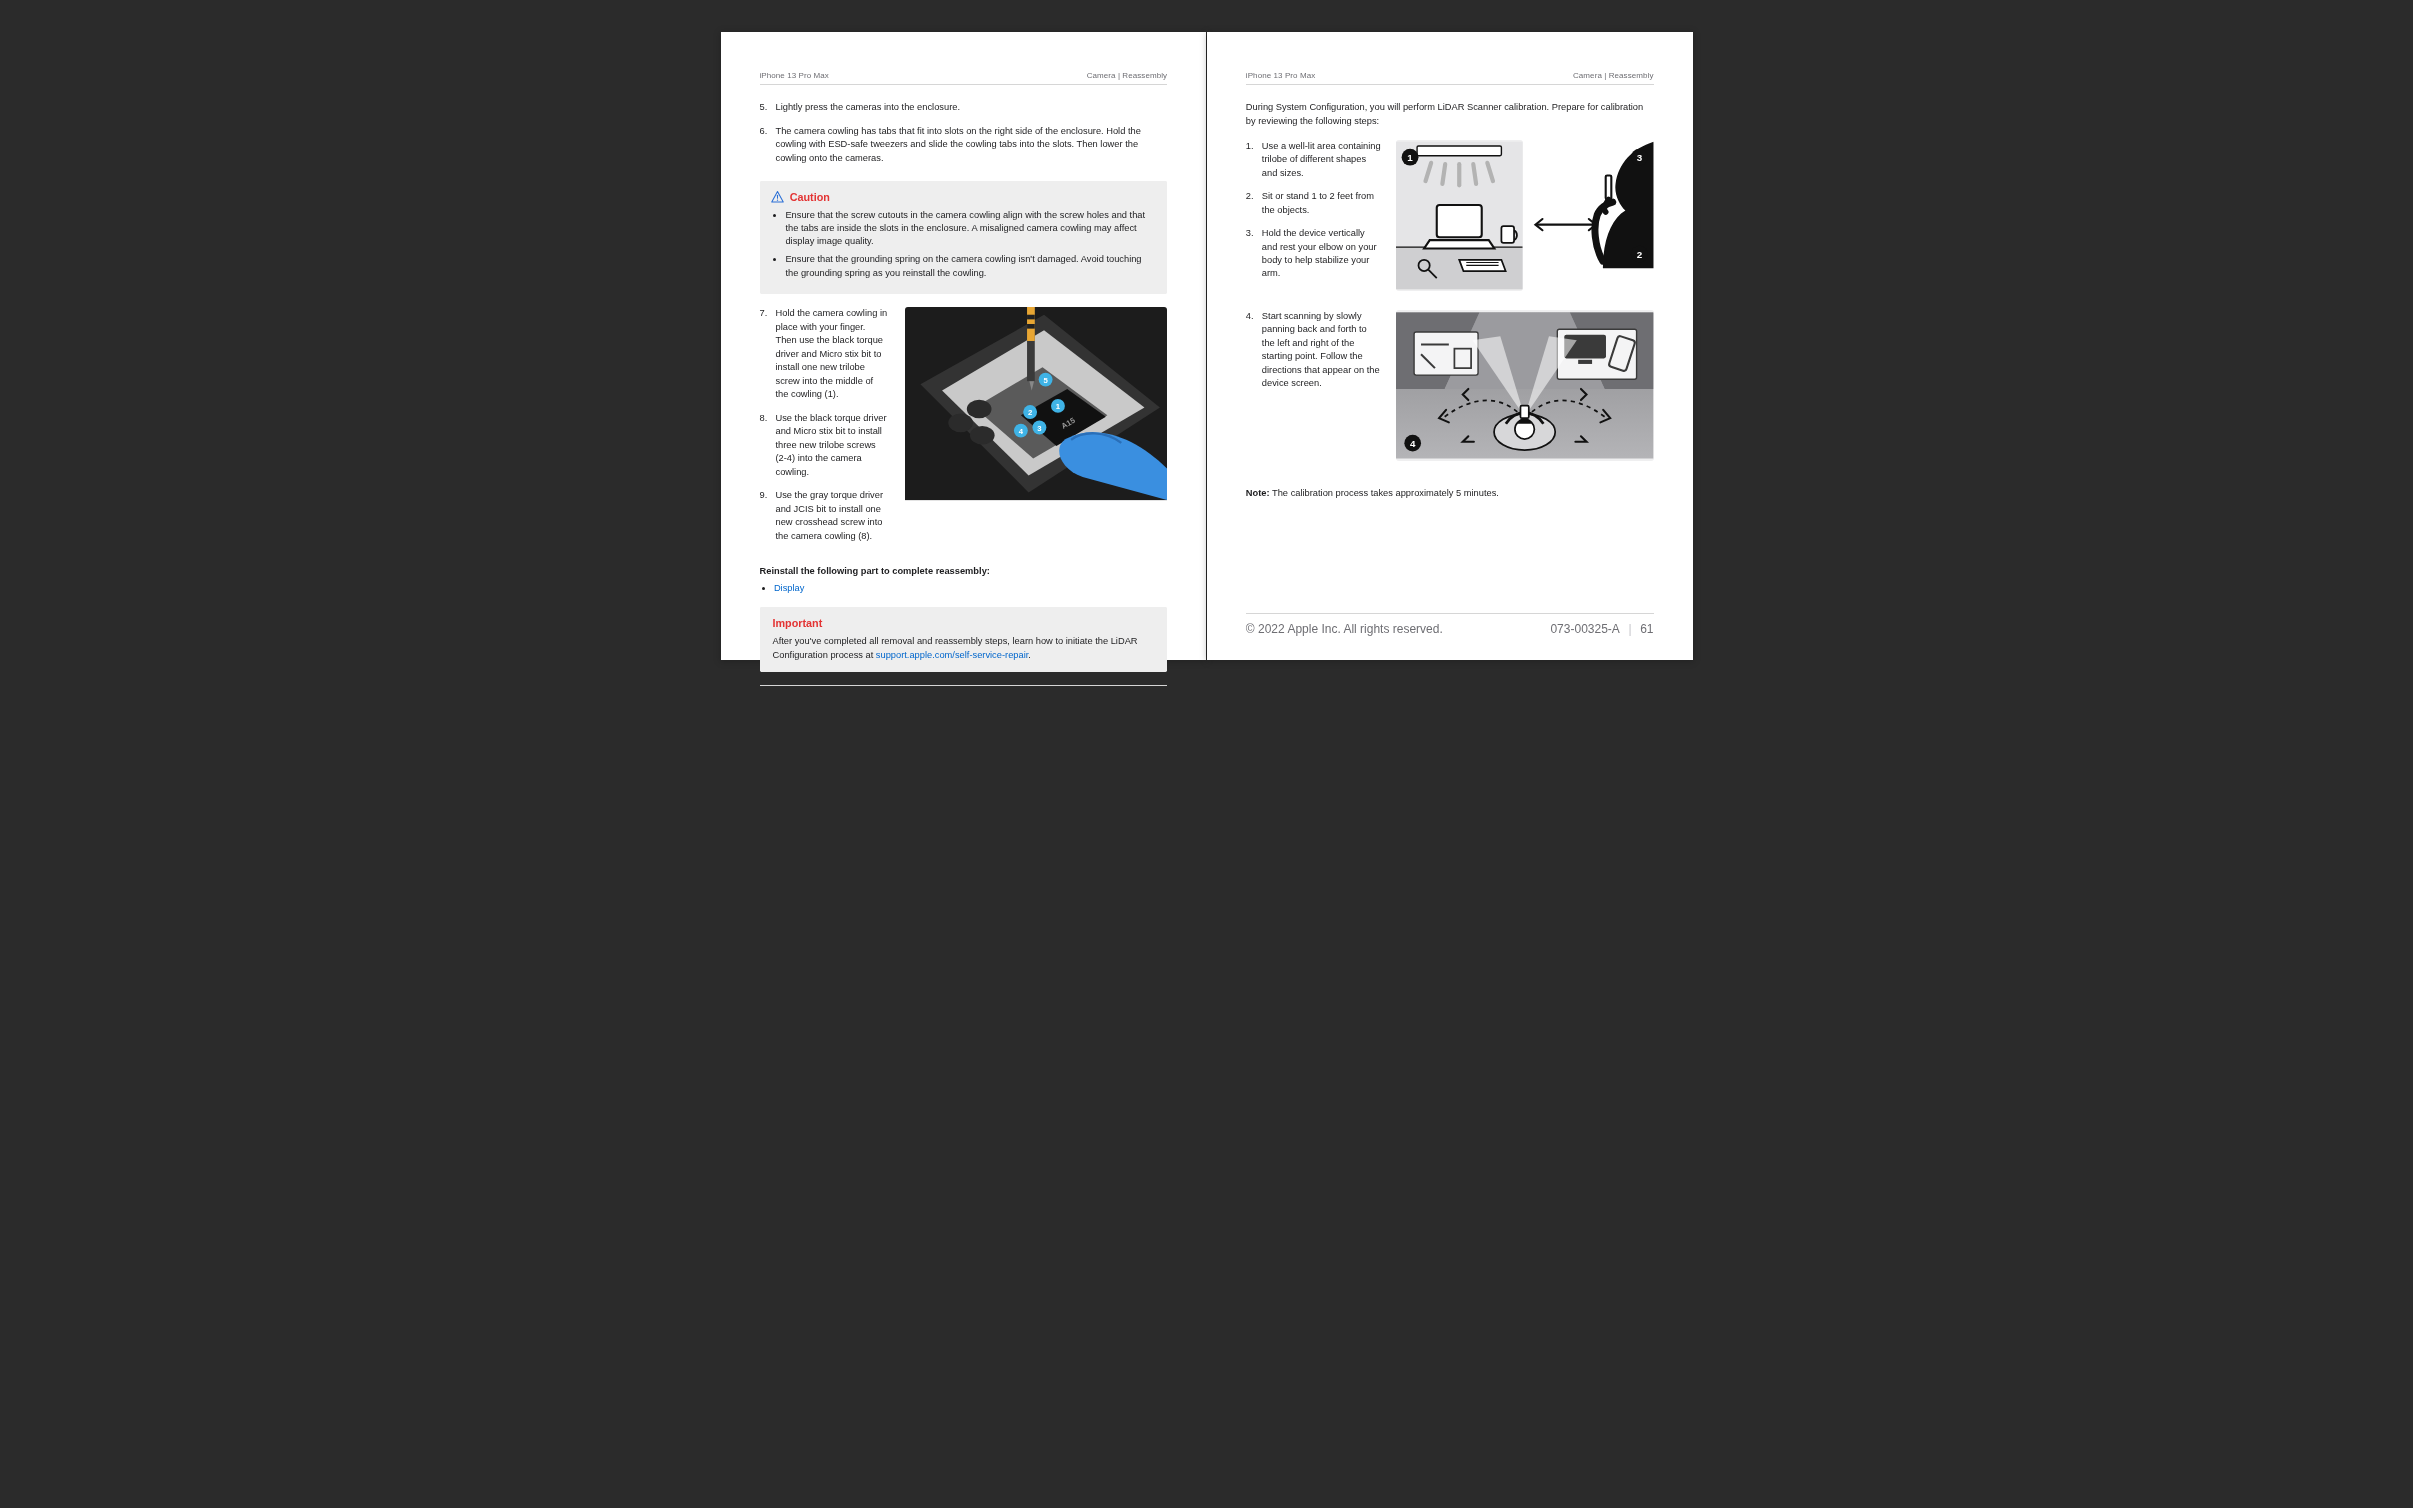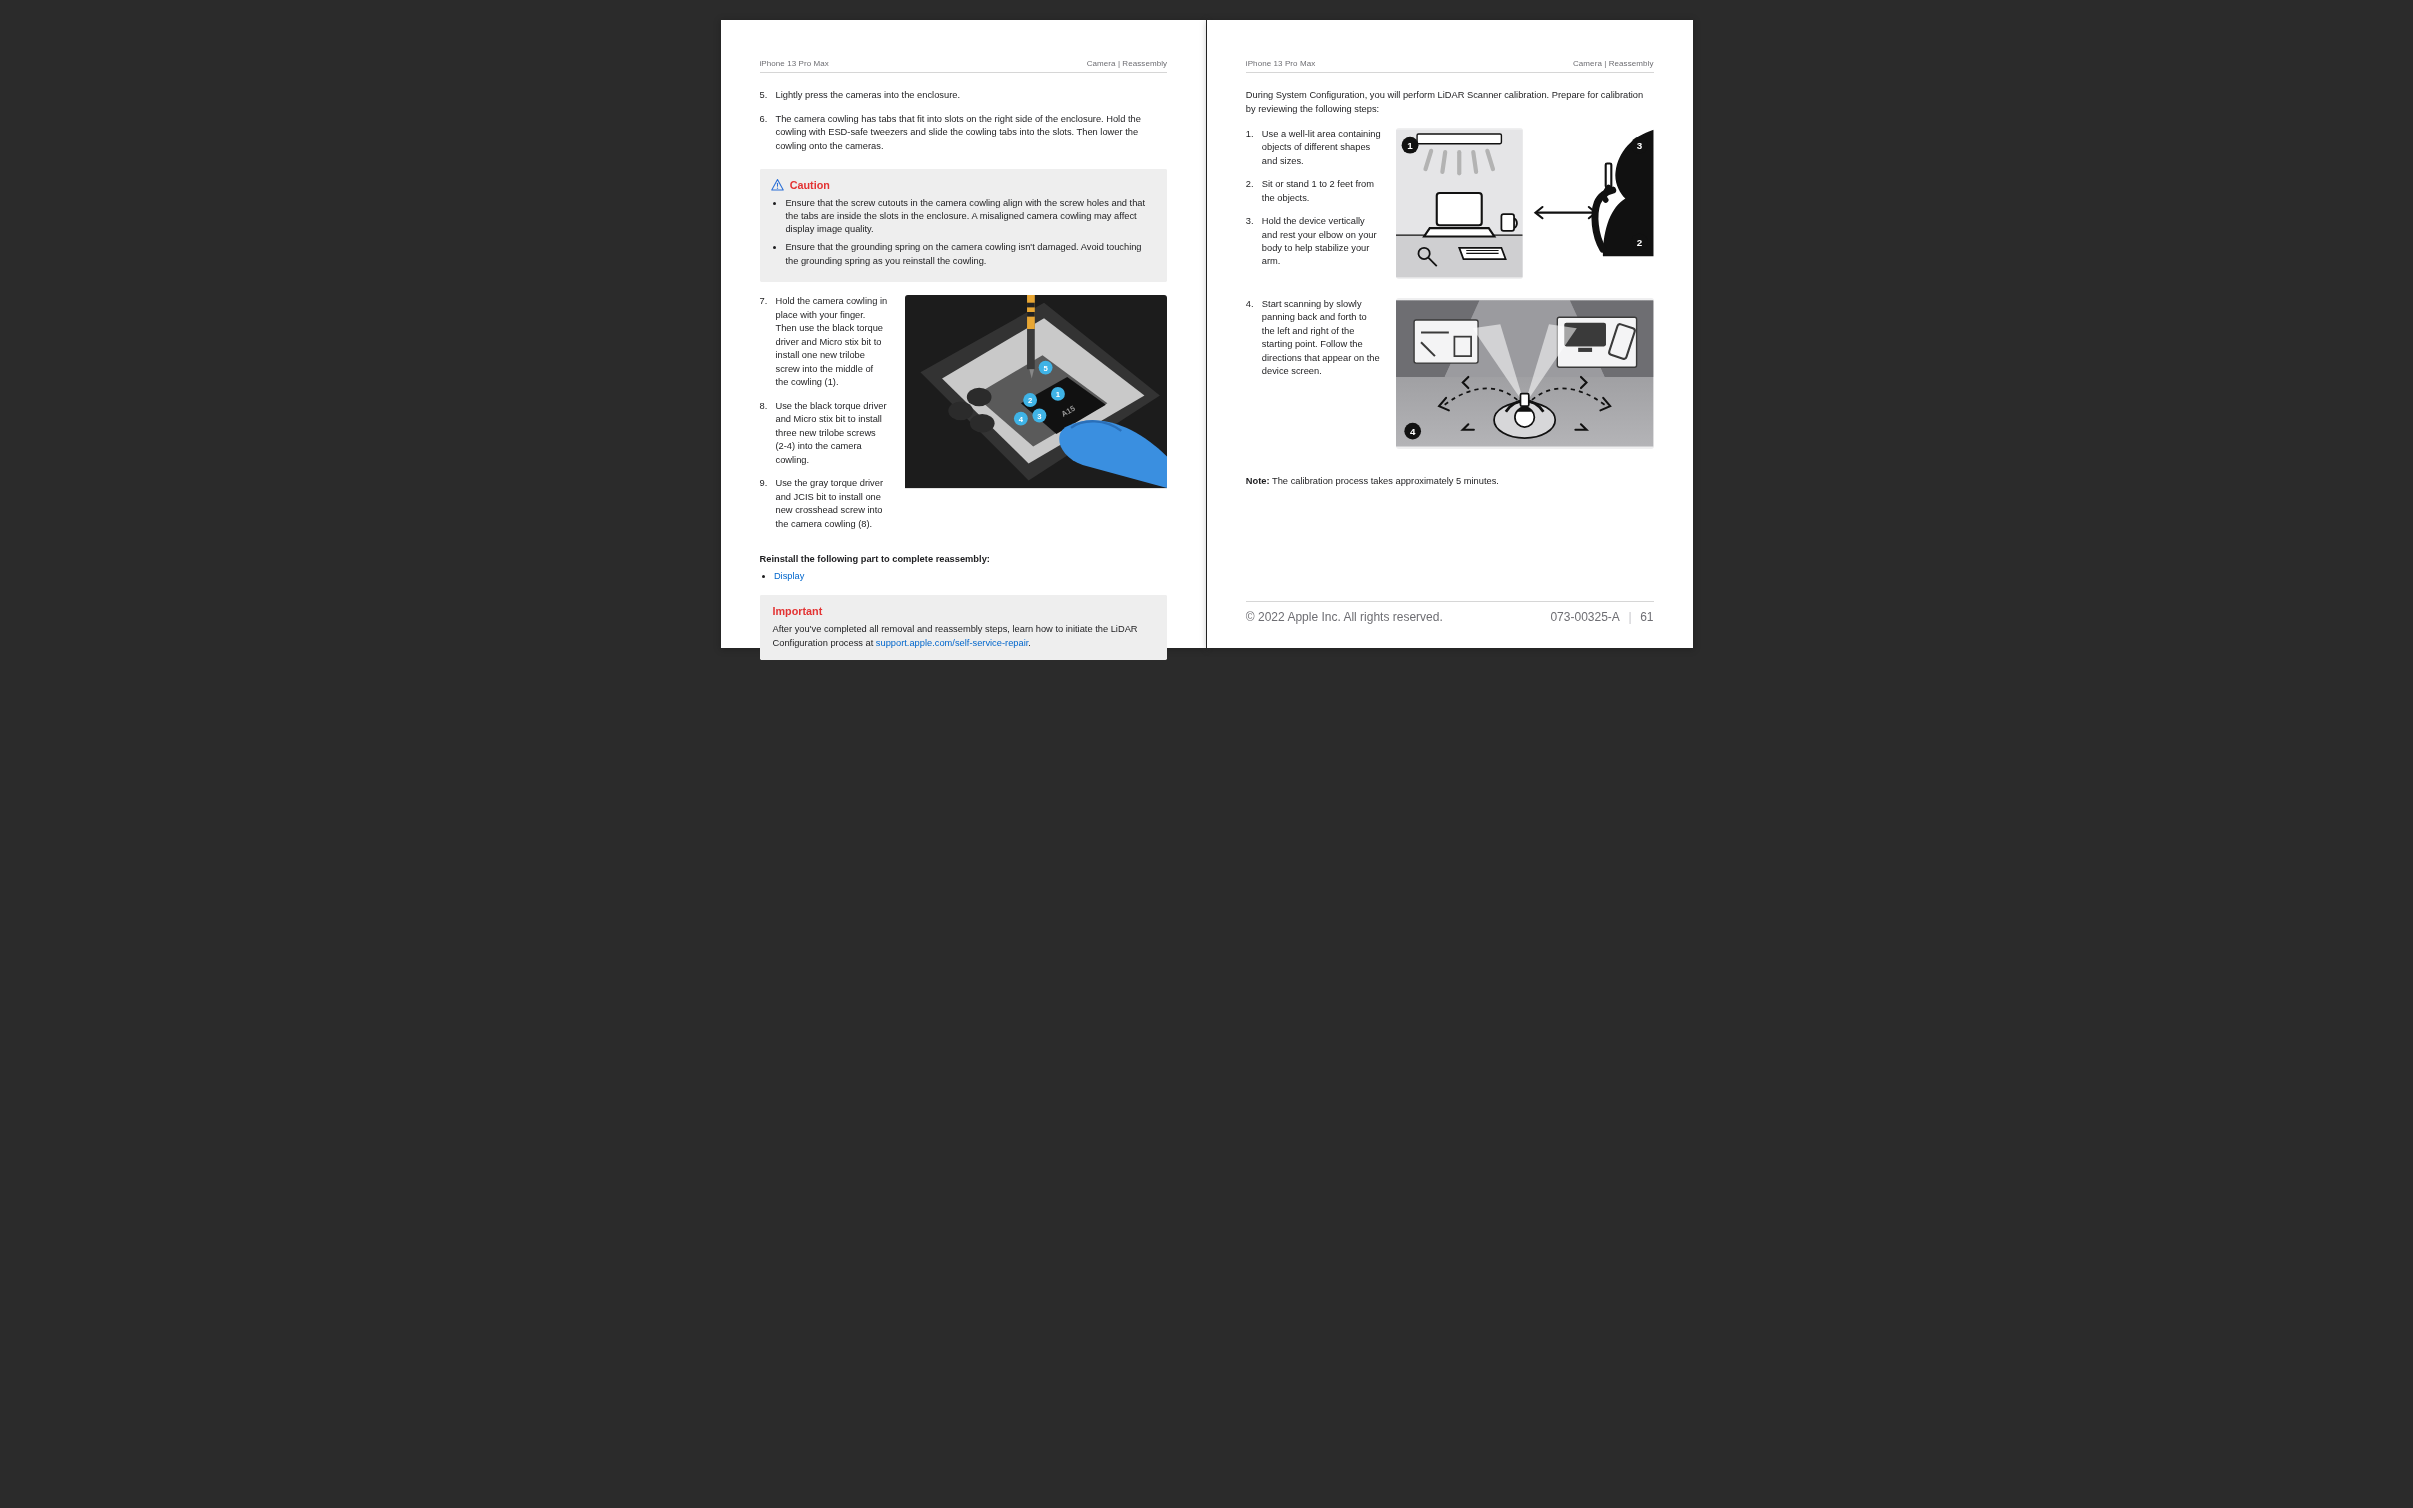--- a/index.html
+++ b/index.html
@@ -1,16 +1,16 @@
 <!DOCTYPE html>
 <html><head>
 <meta charset="utf-8">
 <style>
   html,body{margin:0;padding:0;background:#2b2b2b;font-family:-apple-system,BlinkMacSystemFont,"Helvetica Neue",Arial,sans-serif;font-size:9.3px;color:#1d1d1f;}
-  .viewport{width:1056px;height:660px;margin:4px auto;position:relative;}
+  .viewport{width:1056px;height:660px;margin:16px auto;position:relative;}
   .spread{position:absolute;top:16px;left:42px;right:42px;bottom:16px;display:flex;gap:0;}
   .page{flex:1;background:#fff;padding:39px 39px 24.4px 39px;position:relative;display:flex;flex-direction:column;box-shadow:0 1.4px 7.2px rgba(0,0,0,.25);}
   .page:first-child{margin-right:0.7px;}
   .running-head{display:flex;justify-content:space-between;border-bottom:0.7px solid #d6d6d6;padding-bottom:4.3px;margin-bottom:16px;color:#6e6e73;font-size:8px;letter-spacing:.01em;}
   .running-foot{margin-top:auto;display:flex;justify-content:space-between;border-top:0.7px solid #d6d6d6;padding-top:7.2px;color:#6e6e73;font-size:12px;}
   .foot-right{display:flex;gap:8.6px;align-items:center;}
   .foot-sep{color:#c7c7cc;}
   ol.steps{list-style:none;padding:0;margin:0;}
   ol.steps>li{display:flex;align-items:flex-start;margin-bottom:10px;line-height:1.45;}
   ol.steps>li .num{width:16px;flex:0 0 16px;text-align:left;font-variant-numeric:tabular-nums;}
@@ -169,21 +169,21 @@
         <span>Camera | Reassembly</span>
       </div>
 
       <div class="intro">During System Configuration, you will perform LiDAR Scanner calibration. Prepare for calibration by reviewing the following steps:</div>
 
       <div class="lidar-row">
         <div class="lidar-steps">
           <ol class="steps">
             <li>
               <span class="num">1</span>
-              <span class="txt">Use a well-lit area containing objects of different shapes and sizes.</span>
+              <span class="txt">Use a well-lit area containing trilobe of different shapes and sizes.</span>
             </li>
             <li>
               <span class="num">2</span>
               <span class="txt">Sit or stand 1 to 2 feet from the objects.</span>
             </li>
             <li>
               <span class="num">3</span>
               <span class="txt">Hold the device vertically and rest your elbow on your body to help stabilize your arm.</span>
             </li>
           </ol>

